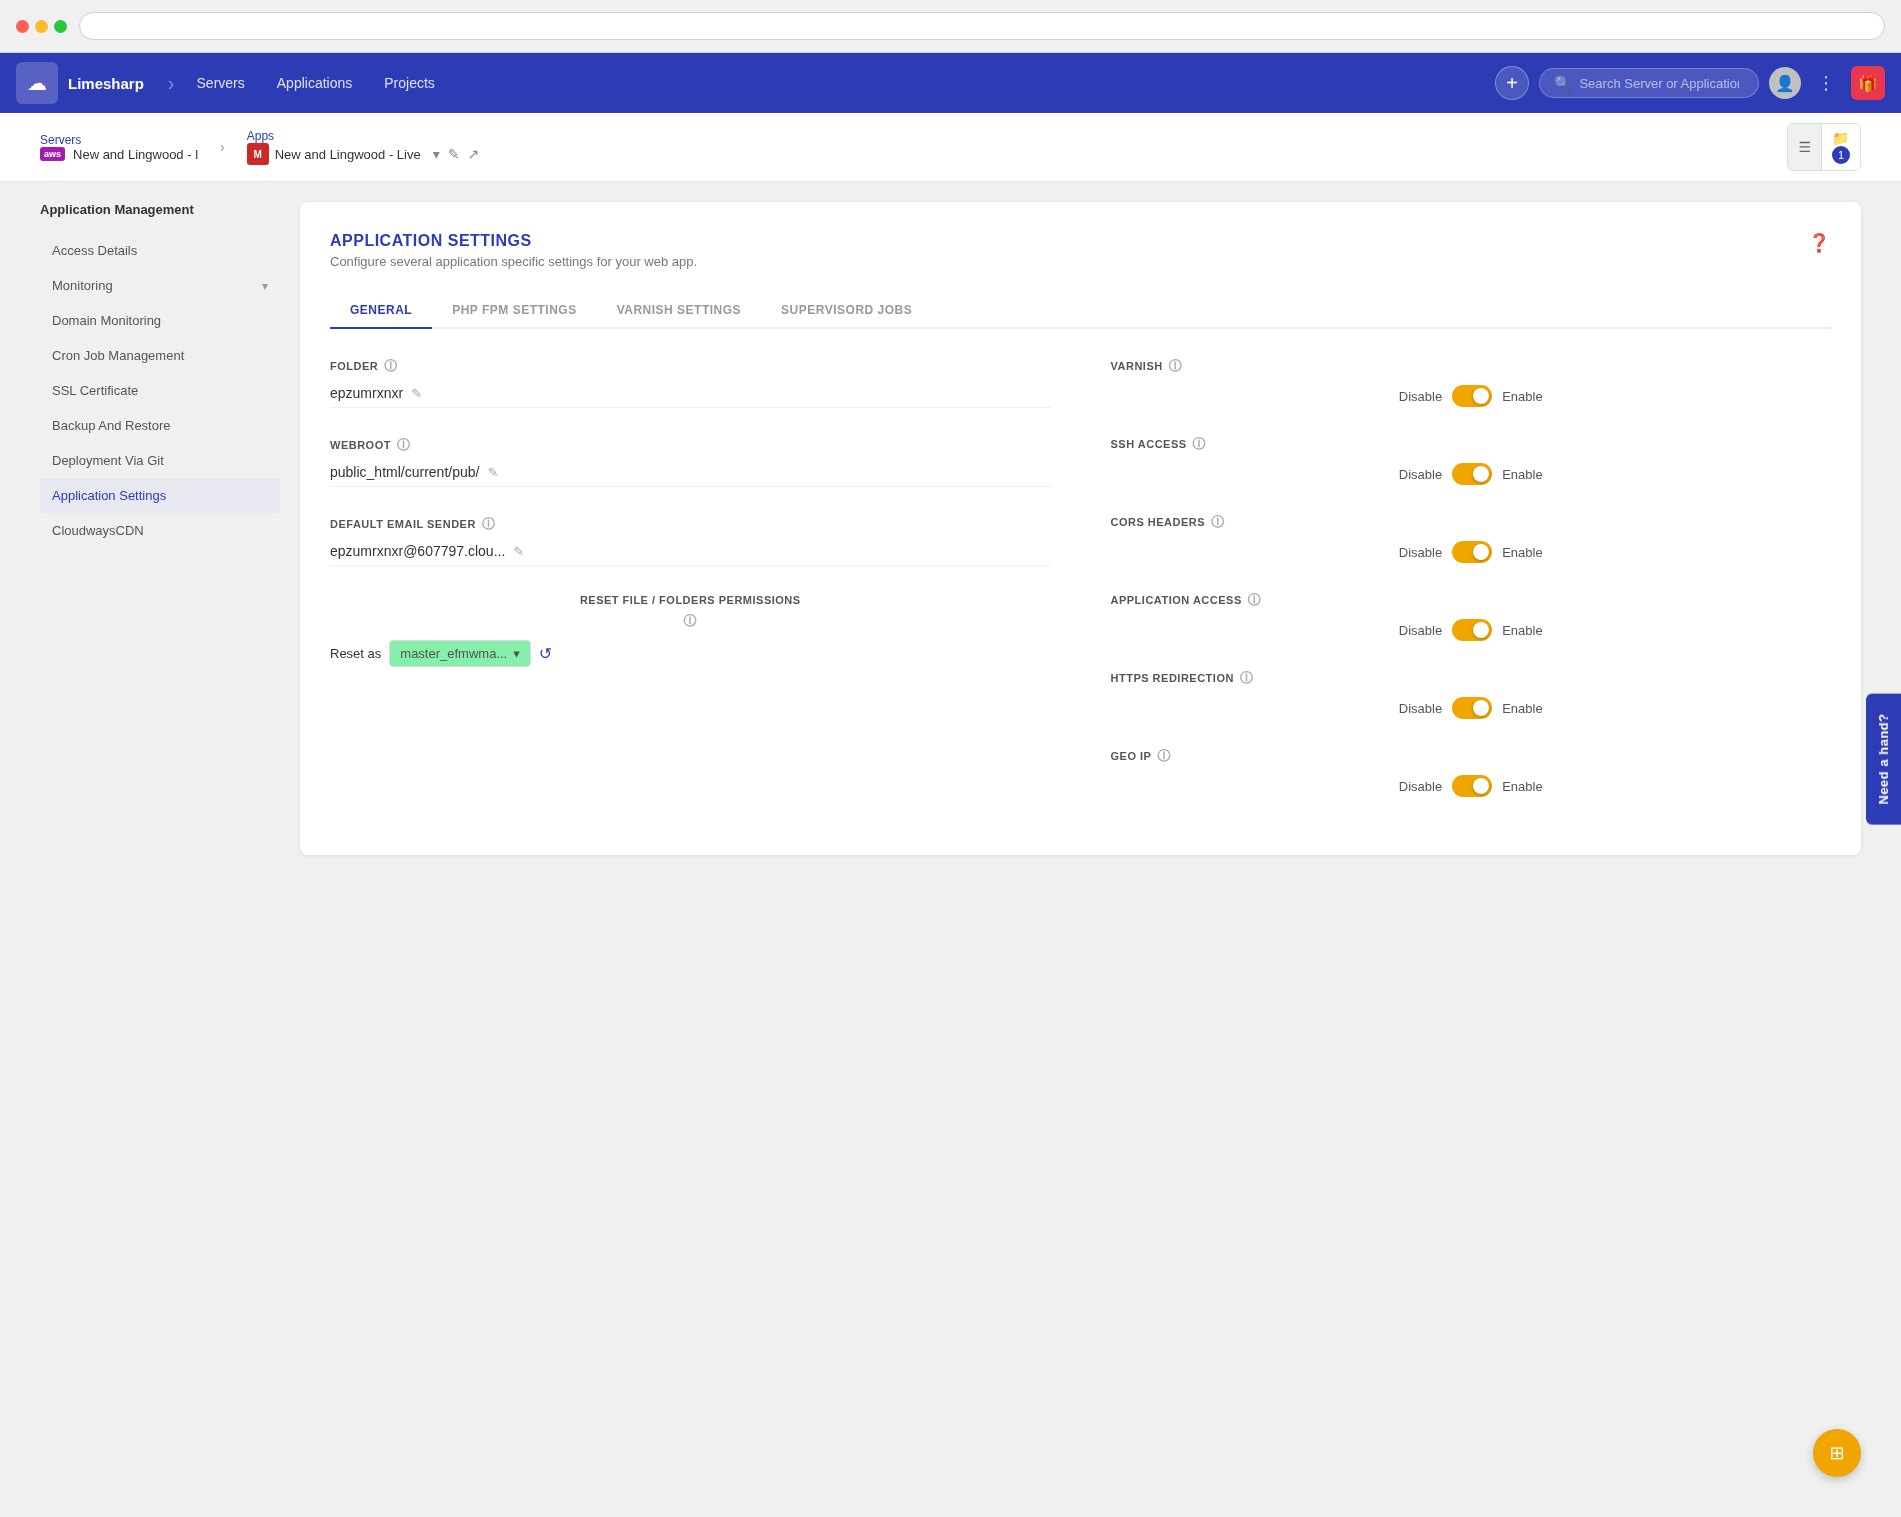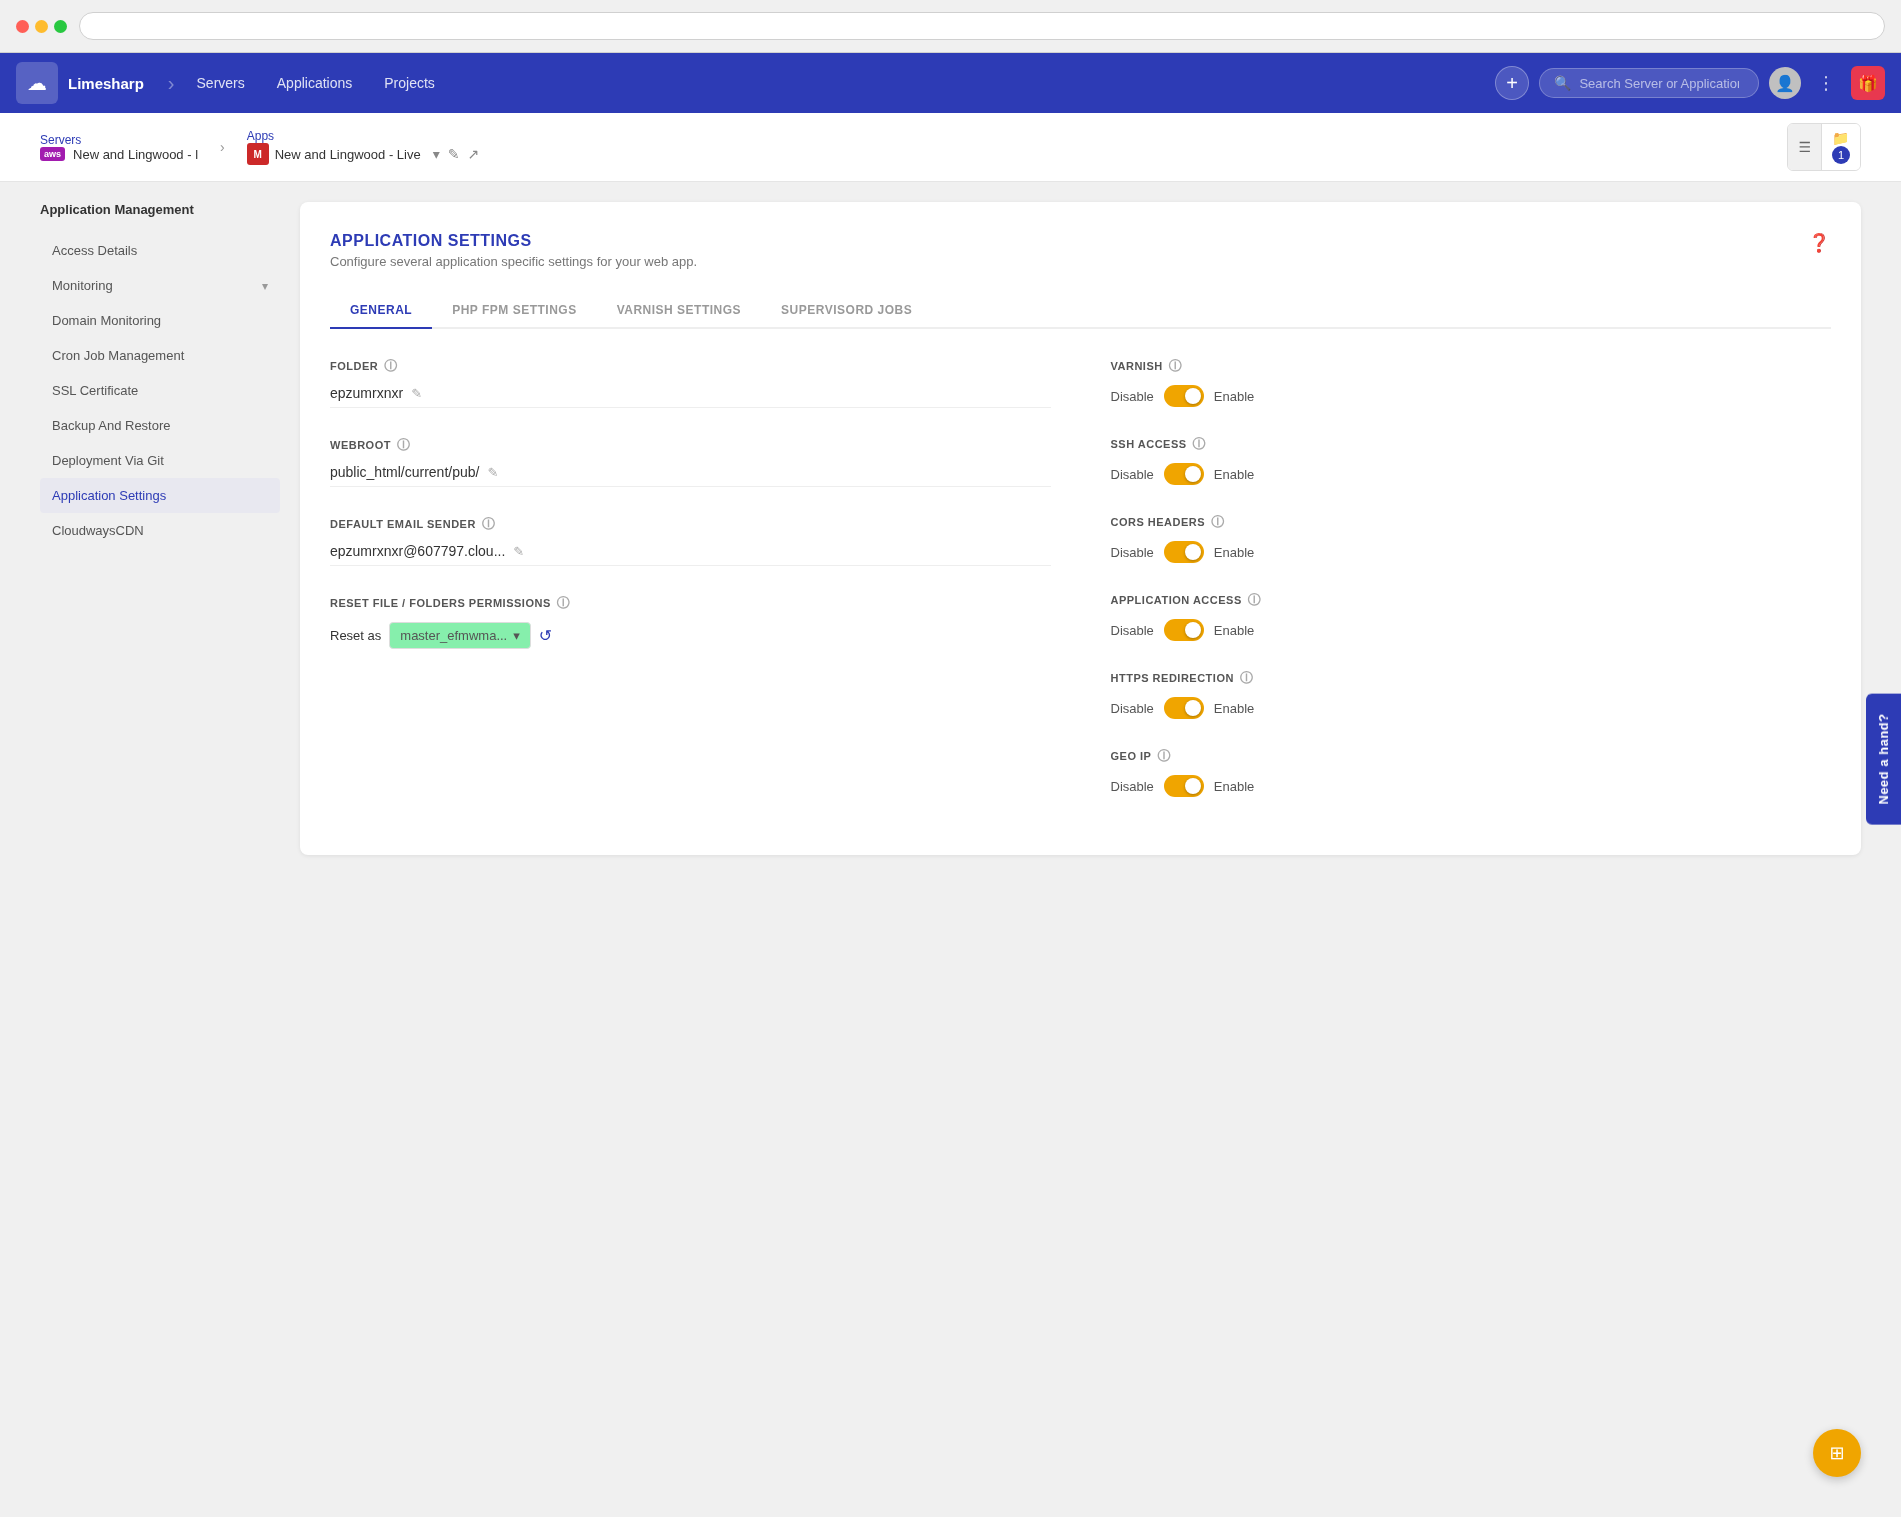--- a/index.html
+++ b/index.html
@@ -349,20 +349,21 @@
     }
     .edit-icon { color: #aaa; font-size: 13px; cursor: pointer; }
 
     
     .toggle-row {
       display: flex;
       align-items: center;
       gap: 10px;
       font-size: 13px;
       color: #555;
+      justify-content: center;
     }
     .toggle {
       position: relative;
       width: 40px;
       height: 22px;
       cursor: pointer;
     }
     .toggle-track {
       position: absolute;
       top: 0; left: 0;
@@ -387,20 +388,21 @@
     .reset-label {
       font-size: 11px;
       font-weight: 700;
       color: #555;
       text-transform: uppercase;
       letter-spacing: 0.5px;
       display: flex;
       align-items: center;
       gap: 6px;
       margin-bottom: 10px;
+      flex-direction: column;
     }
     .reset-row {
       display: flex;
       align-items: center;
       gap: 8px;
       font-size: 13px;
       color: #333;
     }
     .reset-value {
       background: #86efac;

